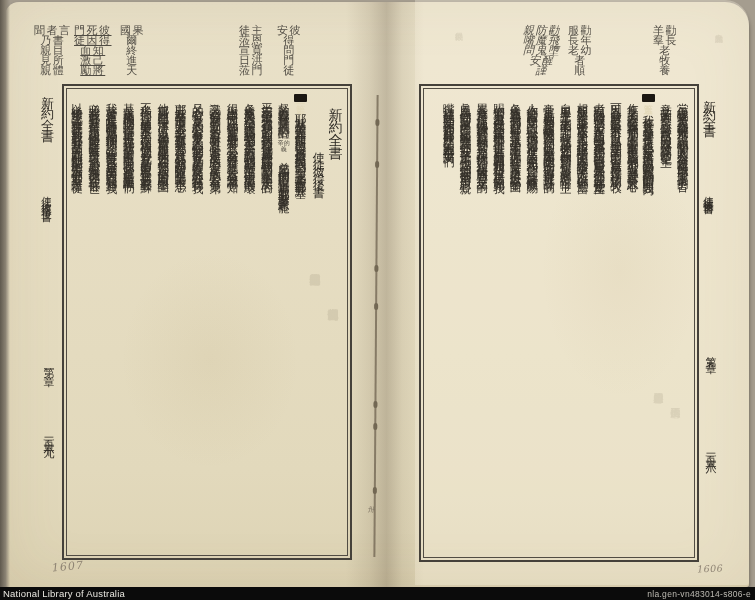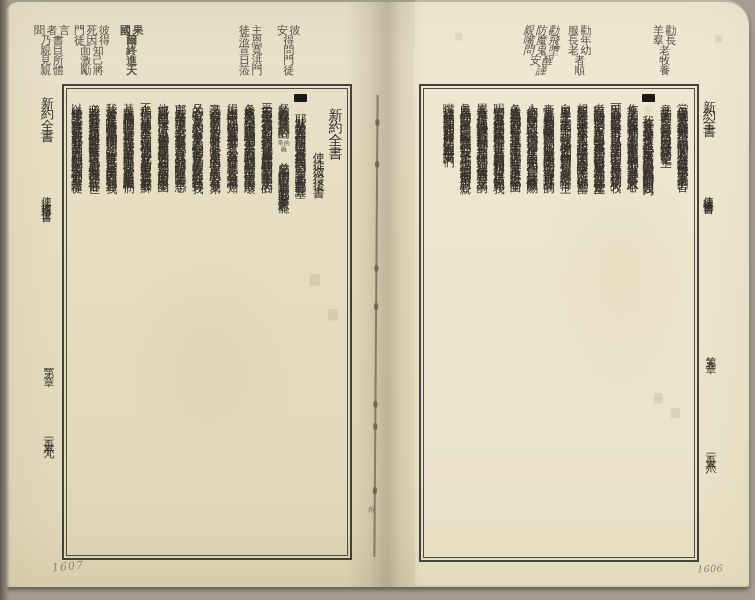--- a/index.html
+++ b/index.html
@@ -139,26 +139,26 @@
   <div class="rhead rh-book-r">使徒彼得前書</div>
   <div class="rhead rh-chap-r">第五章</div>
   <div class="rhead rh-page-r">三百六十八</div>
 
   <div id="notes-layer">
       <div class="top-note" style="left: 34px;">聞者言
 乃書
 親目
 見所
 親體</div>
-      <div class="top-note" style="left: 74px;">門死彼
+      <div class="top-note" style="left: 74px; text-decoration: underline;">門死彼
 徒因得
 面知
 激己
 勵將</div>
-      <div class="top-note" style="left: 120px; font-weight: bold;">國果
+      <div class="top-note" style="left: 120px;">國果
 爾
 終
 進
 天</div>
       <div class="top-note" style="left: 239px;">徒主
 蒞恩
 宣寬
 日洪
 蒞門</div>
       <div class="top-note" style="left: 277px;">安彼
@@ -188,14 +188,18 @@
       <div class="ghost" style="left: 651px; top: 385px; height: 165px; font-size: 10px;">照上帝的旨意存心度日</div>
       <div class="ghost" style="left: 668px; top: 400px; height: 150px; font-size: 10px;">不再隨從人的情慾</div>
       <div class="ghost" style="left: 452px; top: 26px; height: 52px; font-size: 8px;">彼得勸衆</div>
       <div class="ghost" style="left: 712px; top: 28px; height: 50px; font-size: 8px;">勸防魔鬼</div>
     </div>
 
   <div class="folio folio-left">1607</div>
   <div class="folio folio-right">1606</div>
   <div class="gutter-scribble">卅</div>
 
+  <div class="idbar">
+    <span class="lib">National Library of Australia</span>
+    <span class="imgid">nla.gen-vn483014-s806-e</span>
+  </div>
 
 </div>
 
 </body></html>

